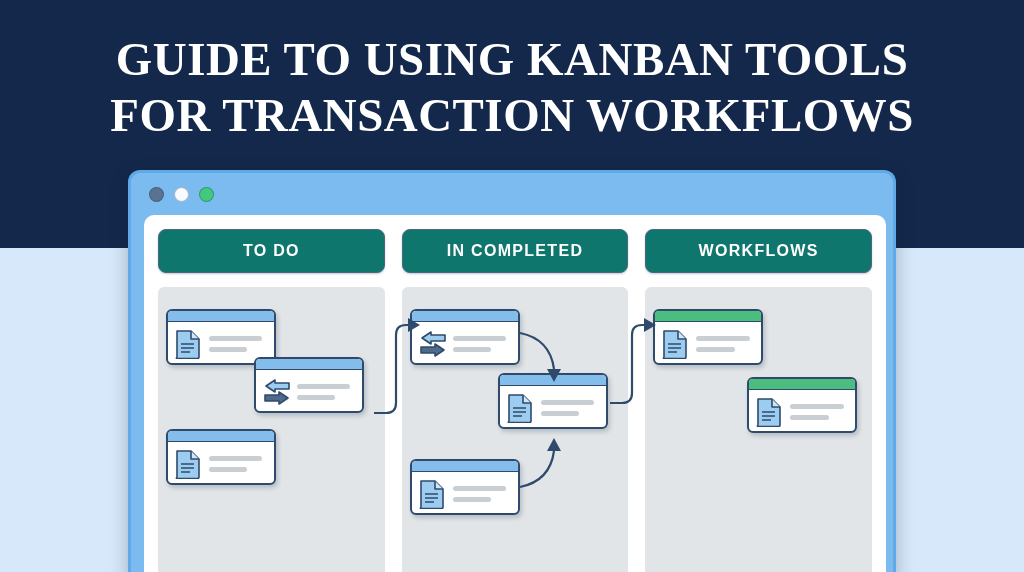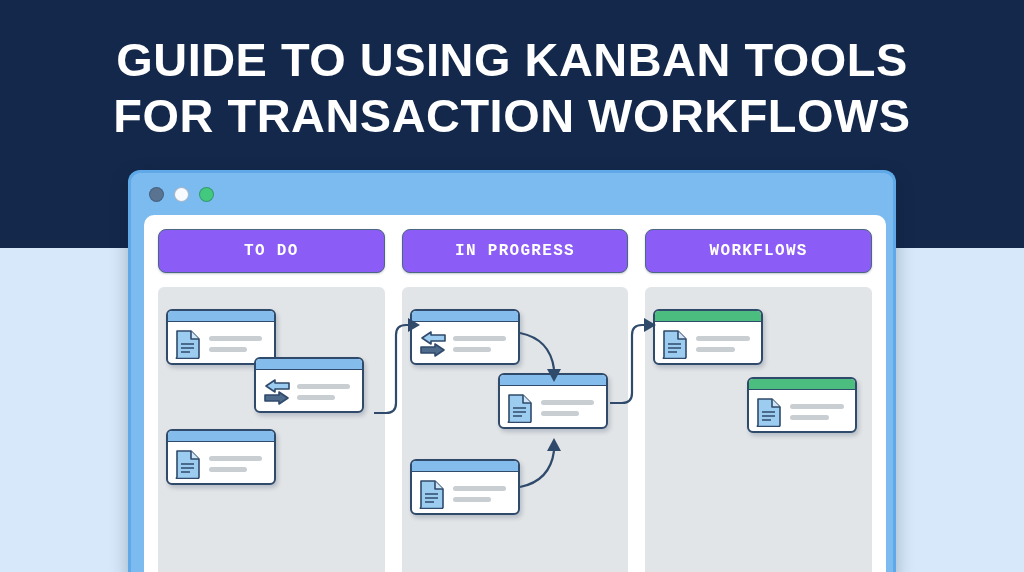--- a/index.html
+++ b/index.html
@@ -40,20 +40,21 @@
     width: 1024px;
     text-align: center;
     color: #ffffff;
     font-weight: bold;
     font-size: 46px;
     line-height: 56px;
     letter-spacing: 0.5px;
     font-stretch: condensed;
     text-transform: uppercase;
     z-index: 5;
+    font-family: Liberation Serif, serif;
   }
   .headline .line {
     display: block;
     transform: scaleX(1.02);
   }
   
   .window {
     position: absolute;
     left: 128px;
     top: 170px;
@@ -112,34 +113,33 @@
     gap: 17px;
   }
   .column {
     position: relative;
     width: 227px;
     display: flex;
     flex-direction: column;
   }
   .col-header {
     height: 44px;
-    background: #8b5cf6;
+    background: #0f766e;
     border: 1px solid #4a6880;
     border-radius: 8px;
     display: flex;
     align-items: center;
     justify-content: center;
     color: #ffffff;
     font-size: 16px;
     font-weight: bold;
     letter-spacing: 1.3px;
     box-sizing: border-box;
     box-shadow: 0 1px 2px rgba(20,40,70,0.25);
     flex: none;
-    font-family: Liberation Mono, monospace;
   }
   .col-body {
     position: relative;
     margin-top: 14px;
     flex: 1;
     background: #e2e5e7;
     border-radius: 6px;
   }
 
   
@@ -289,21 +289,21 @@
                   <span class="ln long"></span>
                   <span class="ln short"></span>
                 </span>
               </div>
             </div>
 
           </div>
         </div>
 
         <div class="column">
-          <div class="col-header">IN PROGRESS</div>
+          <div class="col-header">IN COMPLETED</div>
           <div class="col-body">
 
             <div class="card" style="left:8px;top:22px;">
               <div class="card-bar"></div>
               <div class="card-inner">
                 <span class="card-icon">
                   <svg viewBox="0 0 28 28" width="28" height="28">
                     <path d="M12 3 H26 V9 H12 V12 L3 6 L12 0 Z" transform="translate(0,3)" fill="#9ccdf0" stroke="#2f4a6b" stroke-width="1.6" stroke-linejoin="round"></path>
                     <path d="M16 3 H2 V9 H16 V12 L25 6 L16 0 Z" transform="translate(0,15)" fill="#4e6b8c" stroke="#2f4a6b" stroke-width="1.6" stroke-linejoin="round"></path>
                   </svg>

